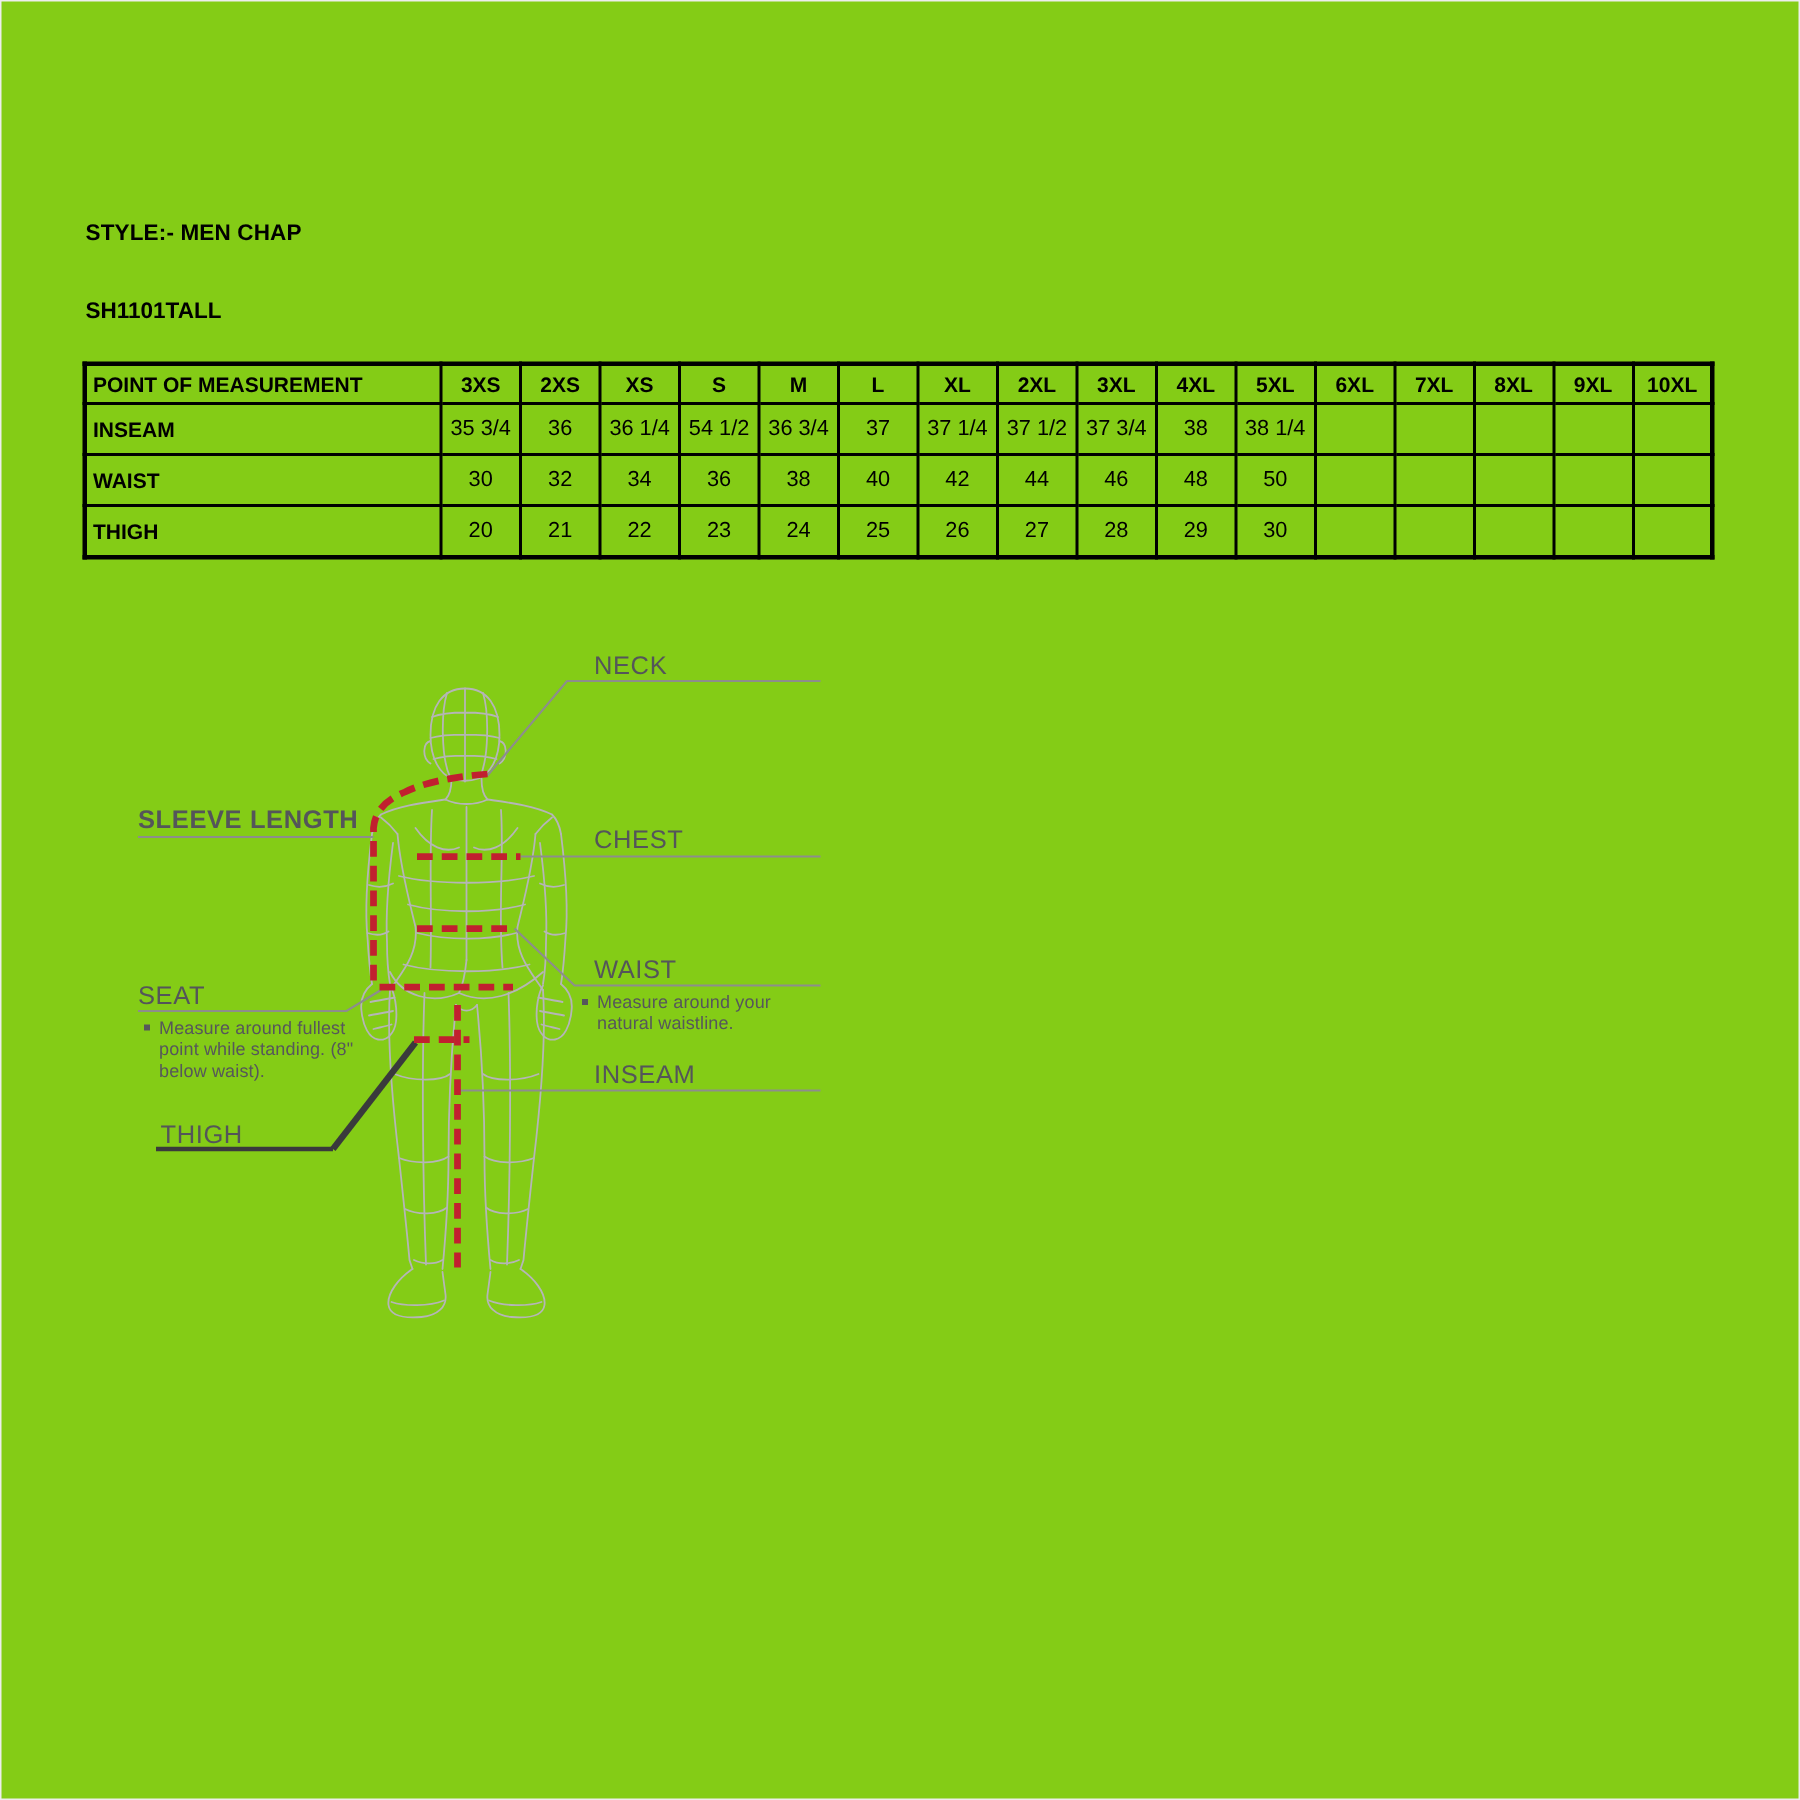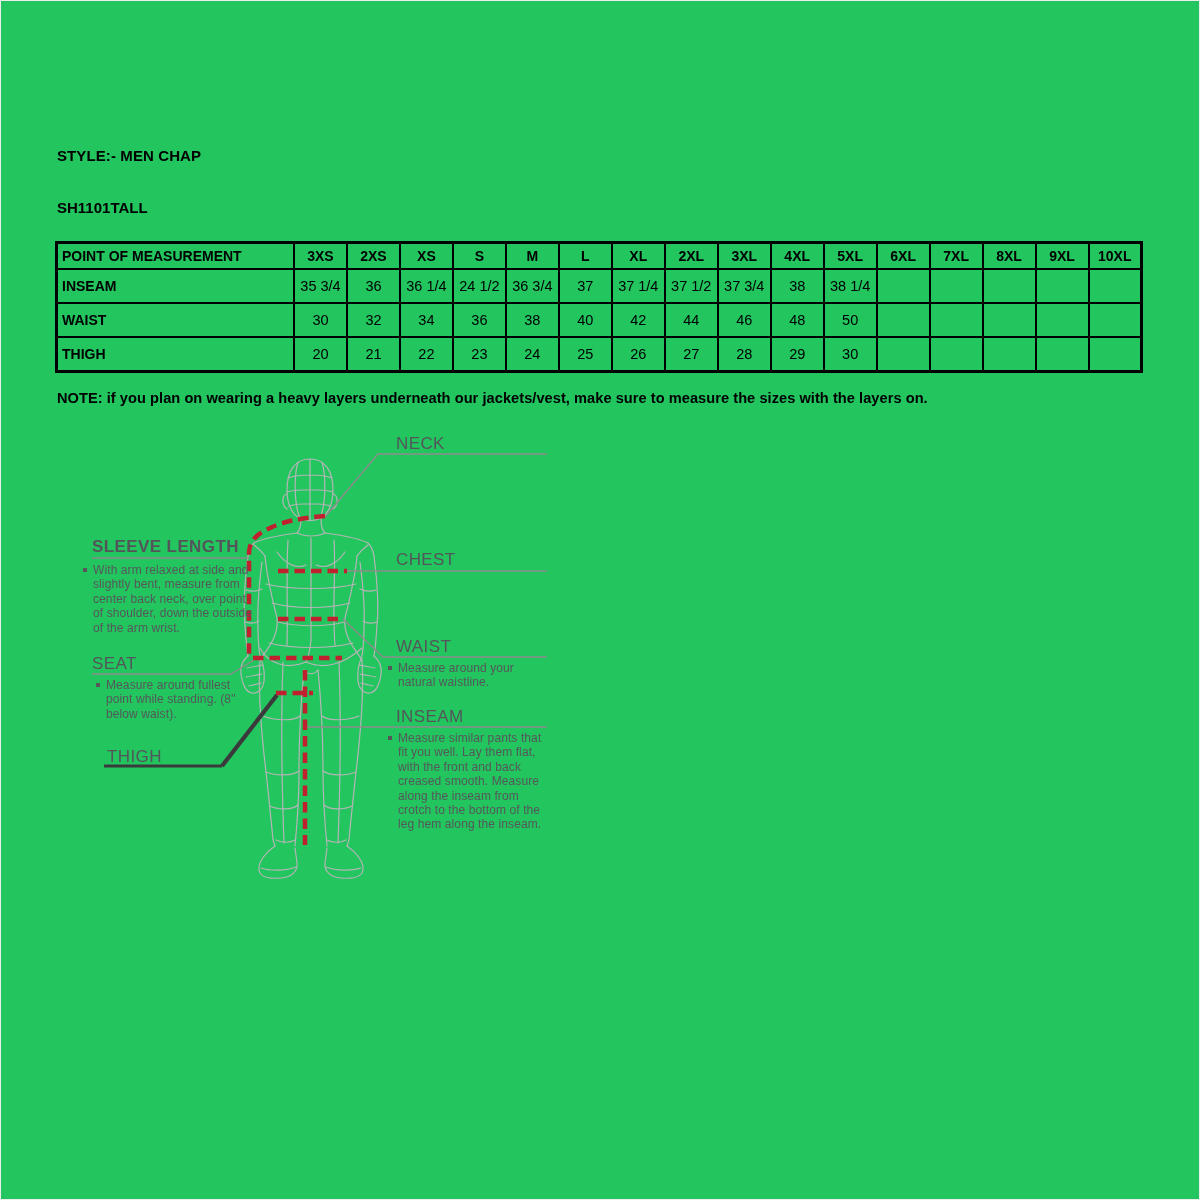--- a/index.html
+++ b/index.html
@@ -1,17 +1,17 @@
 <!DOCTYPE html>
 <html><head>
 <meta charset="utf-8">
 <style>
   html,body{margin:0;padding:0;background:#ffffff;}
   .page{
-    position:relative;width:1200px;height:1200px;background:#22c55e;
+    position:relative;width:1200px;height:1200px;background:#84cc16;
     font-family:"Liberation Sans",sans-serif;color:#000;overflow:hidden;
     box-shadow:inset 0 0 0 1px #ededed;
   }
   .doc-title{position:absolute;left:57px;top:147px;font-size:15px;font-weight:bold;letter-spacing:.1px;}
   .doc-code{position:absolute;left:57px;top:199px;font-size:15px;font-weight:bold;}
 
   table.size-table{
     position:absolute;left:55px;top:241px;width:1088px;
     border-collapse:collapse;table-layout:fixed;border:3px solid #000;
   }
@@ -78,21 +78,21 @@
           <th>9XL</th>
           <th>10XL</th>
         </tr>
     </thead>
     <tbody>
         <tr>
           <th>INSEAM</th>
           <td>35 3/4</td>
           <td>36</td>
           <td>36 1/4</td>
-          <td>24 1/2</td>
+          <td>54 1/2</td>
           <td>36 3/4</td>
           <td>37</td>
           <td>37 1/4</td>
           <td>37 1/2</td>
           <td>37 3/4</td>
           <td>38</td>
           <td>38 1/4</td>
           <td></td>
           <td></td>
           <td></td>
@@ -133,21 +133,20 @@
           <td>30</td>
           <td></td>
           <td></td>
           <td></td>
           <td></td>
           <td></td>
         </tr>
       </tbody>
   </table>
 
-  <div class="note">NOTE: if you plan on wearing a heavy layers underneath our jackets/vest, make sure to measure the sizes with the layers on.</div>
 
   <svg class="diagram-svg" viewBox="70 425 500 480">
 
     <g stroke="#b5b5b7" stroke-width="1.2" fill="none" stroke-linecap="round">
 
       <path d="M310,459 C325,459 333,471 333,490 C333,507 326,516 319,519 C313,521 307,521 301,519 C294,516 287,507 287,490 C287,471 295,459 310,459 Z"></path>
       <path d="M310,459 L310,521 M298,462 C294,475 294,505 300,518 M322,462 C326,475 326,505 320,518 M288,478 C298,474 322,474 332,478 M287,492 C297,489 323,489 333,492 M289,506 C299,503 321,503 331,506"></path>
       <path d="M287,494 C282,495 281,505 287,509 M333,494 C338,495 339,505 333,509"></path>
 
       <path d="M301,519 C301,526 300,530 297,533 M321,519 C321,526 322,530 325,533 M297,533 C305,537 317,537 325,533"></path>
@@ -211,30 +210,22 @@
   </svg>
 
   <div class="guide-h h-neck">NECK</div>
   <div class="guide-h h-sleeve">SLEEVE LENGTH</div>
   <div class="guide-h h-chest">CHEST</div>
   <div class="guide-h h-seat">SEAT</div>
   <div class="guide-h h-waist">WAIST</div>
   <div class="guide-h h-thigh">THIGH</div>
   <div class="guide-h h-inseam">INSEAM</div>
 
-  <div class="guide-b b-sleeve">
-    <div class="bullet"></div>
-    <div class="txt">With arm relaxed at side and slightly bent, measure from center back neck, over point of shoulder, down the outside of the arm wrist.</div>
-  </div>
   <div class="guide-b b-seat">
     <div class="bullet"></div>
     <div class="txt">Measure around fullest point while standing. (8" below waist).</div>
   </div>
   <div class="guide-b b-waist">
     <div class="bullet"></div>
     <div class="txt">Measure around your natural waistline.</div>
   </div>
-  <div class="guide-b b-inseam">
-    <div class="bullet"></div>
-    <div class="txt">Measure similar pants that fit you well. Lay them flat, with the front and back creased smooth. Measure along the inseam from crotch to the bottom of the leg hem along the inseam.</div>
-  </div>
 
 </div>
 
 </body></html>

